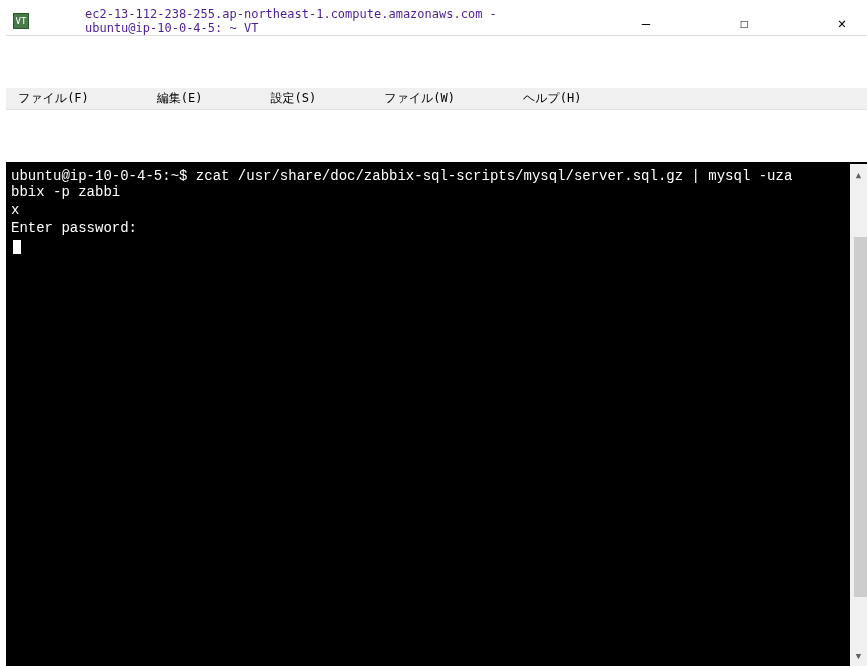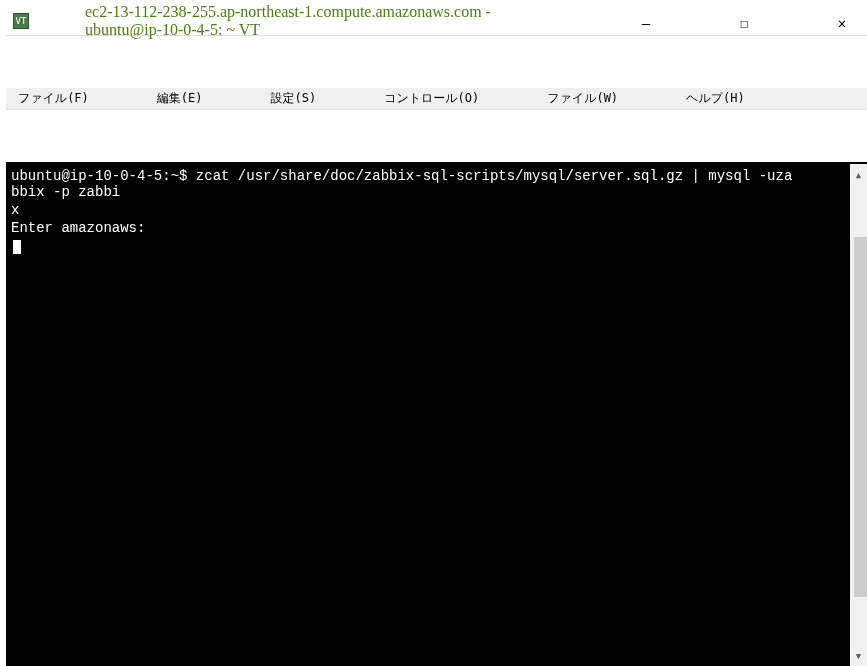--- a/index.html
+++ b/index.html
@@ -31,24 +31,23 @@
       background: #4a7a4a;
       border: 1px solid #2a5a2a;
       margin-right: 6px;
       display: flex;
       align-items: center;
       justify-content: center;
       font-size: 9px;
       color: #fff;
     }
     .titlebar-title {
-      font-size: 16px;
-      color: #4d7c0f;
+      font-size: 12px;
+      color: #4c1d95;
       flex: 1;
-      font-family: Liberation Serif, serif;
     }
     .titlebar-controls {
       display: flex;
       height: 100%;
     }
     .titlebar-btn {
       width: 46px;
       height: 30px;
       display: flex;
       align-items: center;
@@ -140,27 +139,26 @@
     <div class="titlebar-btn close">
       <span>✕</span>
     </div>
   </div>
 </div>
 
 <div class="menubar">
   <div class="menu-item">ファイル(F)</div>
   <div class="menu-item">編集(E)</div>
   <div class="menu-item">設定(S)</div>
-  <div class="menu-item">コントロール(O)</div>
   <div class="menu-item">ファイル(W)</div>
   <div class="menu-item">ヘルプ(H)</div>
 </div>
 
 <div class="terminal-area">
-  <div class="terminal"><span class="terminal-line">ubuntu@ip-10-0-4-5:~$ zcat /usr/share/doc/zabbix-sql-scripts/mysql/server.sql.gz | mysql -uzabbix -p zabbi</span><span class="terminal-line">x</span><span class="terminal-line">Enter amazonaws:</span><span class="terminal-line"><span class="cursor"></span></span></div>
+  <div class="terminal"><span class="terminal-line">ubuntu@ip-10-0-4-5:~$ zcat /usr/share/doc/zabbix-sql-scripts/mysql/server.sql.gz | mysql -uzabbix -p zabbi</span><span class="terminal-line">x</span><span class="terminal-line">Enter password:</span><span class="terminal-line"><span class="cursor"></span></span></div>
   <div class="scrollbar">
     <div class="scroll-arrow">
       <span>▲</span>
     </div>
     <div class="scroll-track">
       <div class="scroll-thumb"></div>
     </div>
     <div class="scroll-arrow">
       <span>▼</span>
     </div>

